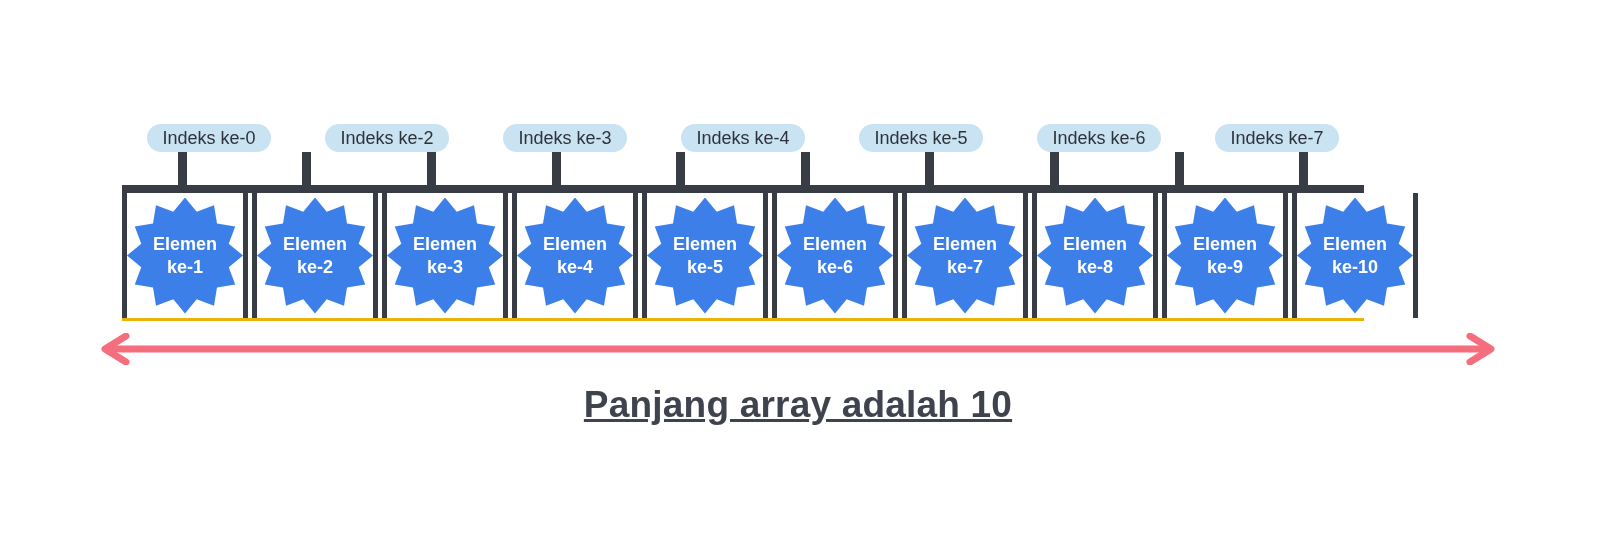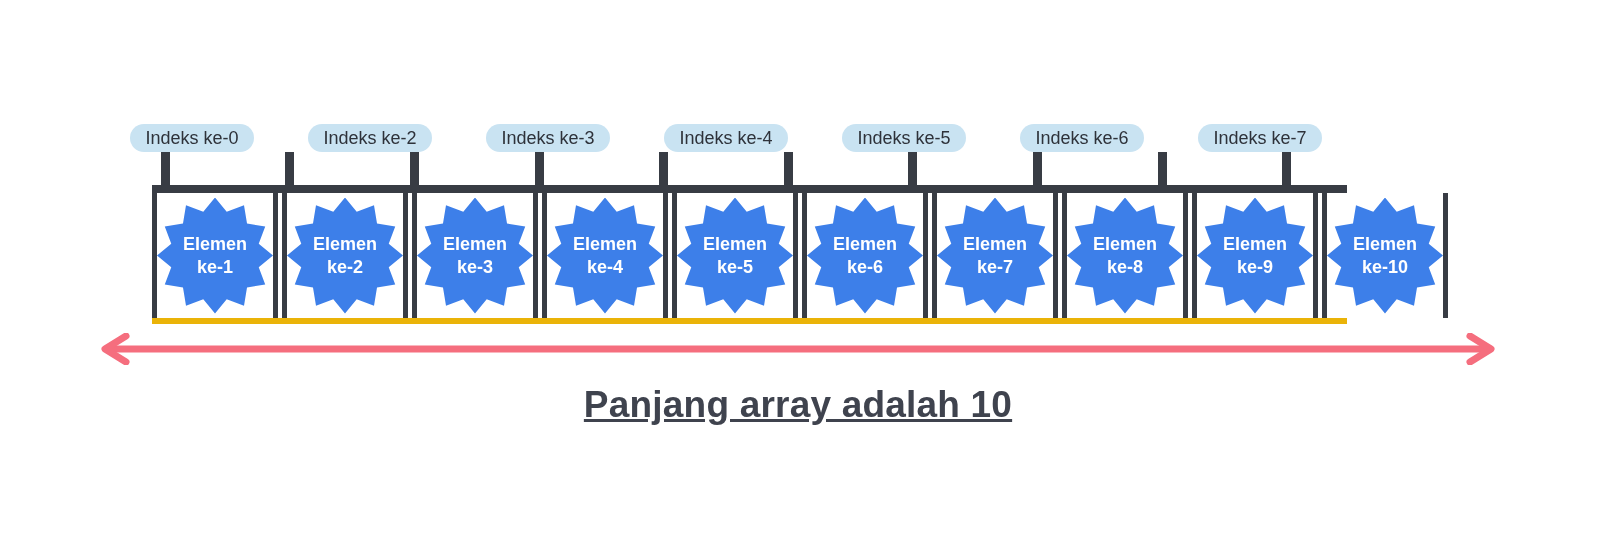--- a/index.html
+++ b/index.html
@@ -12,21 +12,21 @@
     overflow: hidden;
   }
   .canvas {
     position: relative;
     width: 1600px;
     height: 537px;
     background: #ffffff;
   }
   .diagram {
     position: absolute;
-    left: 105px;
+    left: 122px;
     top: 124px;
     width: 1242px;
   }
   
   .pills-row {
     display: flex;
     gap: 4px;
     height: 28px;
   }
   .pill-slot {
@@ -59,22 +59,21 @@
   .connector {
     width: 9px;
     height: 100%;
     background: #383c44;
   }
   
   .boxes-row {
     display: flex;
     gap: 4px;
     border-top: 8px solid #383c44;
-    border-bottom: 6px solid #eab308;
-    margin-left: 47px;
+    border-bottom: 3px solid #eab308;
   }
   .cell {
     flex: 1;
     height: 125px;
     background: #ffffff;
     border-left: 5px solid #383c44;
     border-right: 5px solid #383c44;
     display: flex;
     align-items: center;
     justify-content: center;

